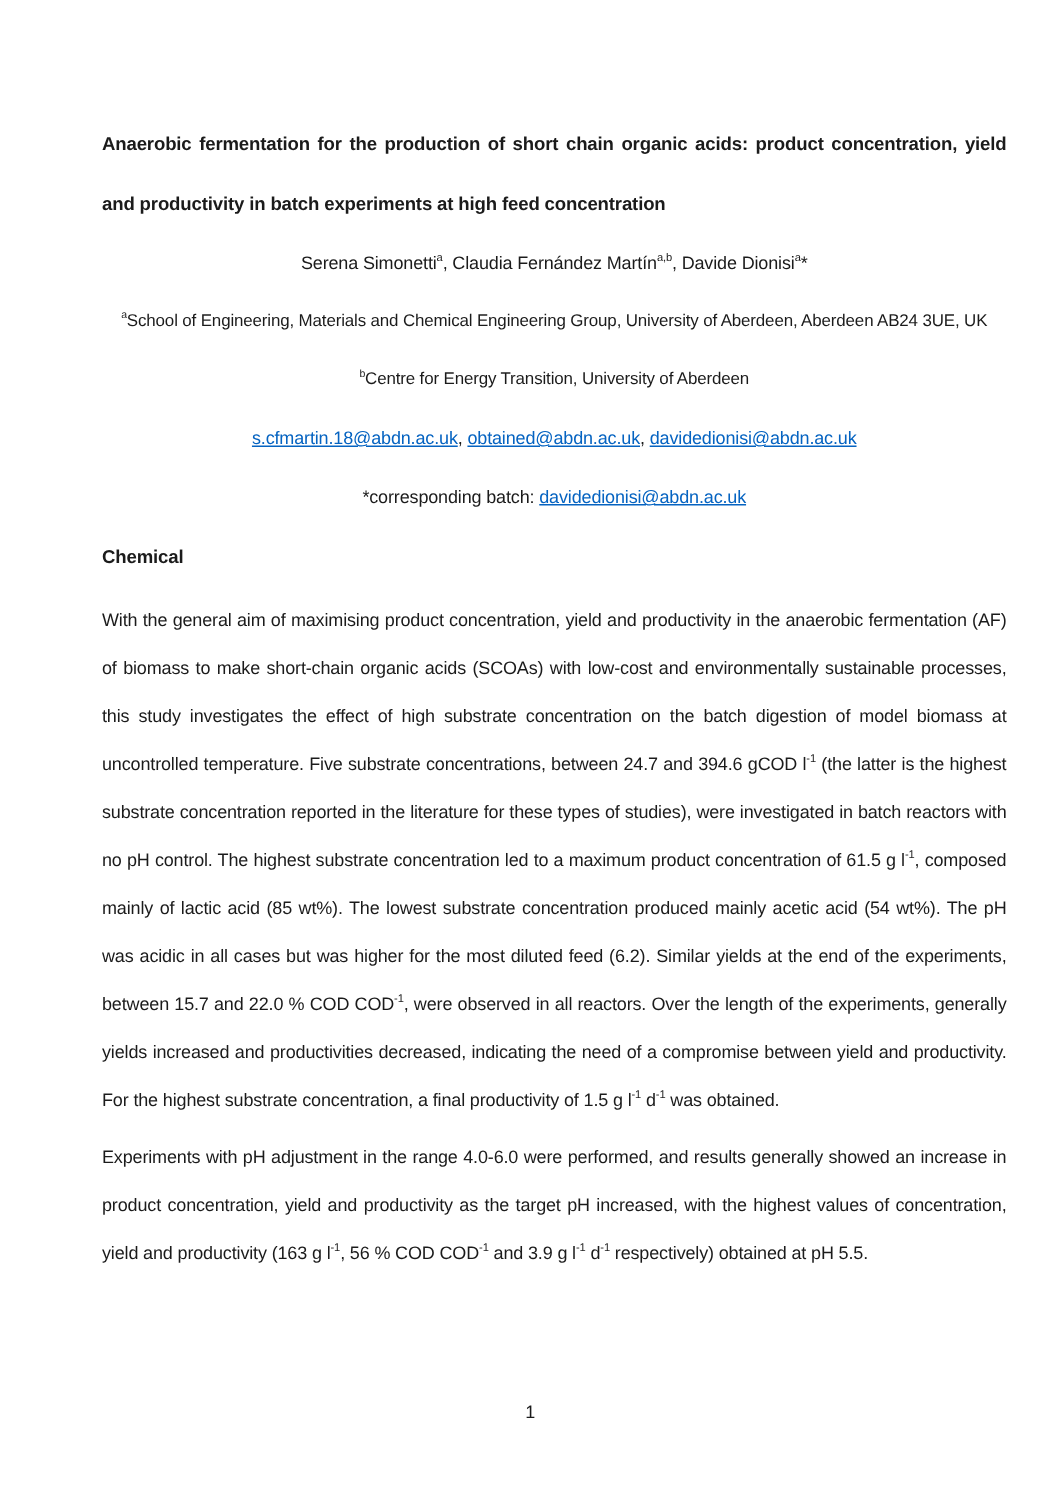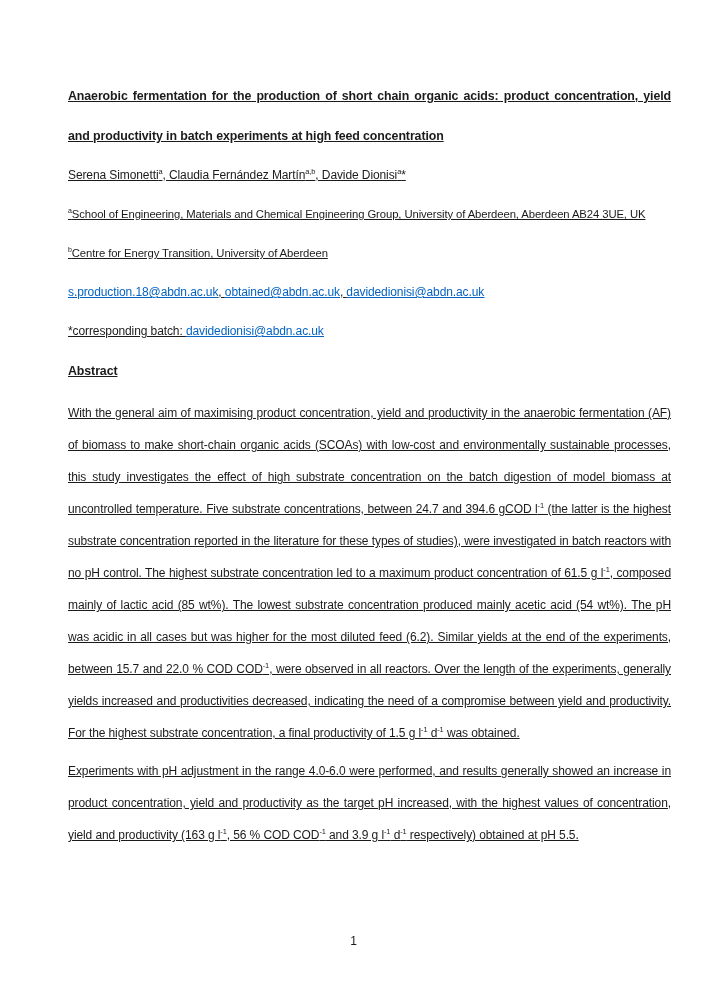--- a/index.html
+++ b/index.html
@@ -13,33 +13,33 @@
     width: 707px;
     height: 1000px;
     position: relative;
     background: var(--bg);
     color: var(--text);
     font-family: "Liberation Sans", "DejaVu Sans", sans-serif;
     font-size: 12px;
     letter-spacing: -0.1px;
     padding: 76px 36px 0 68px;
     overflow: hidden;
-    text-decoration: underline;
   }
   .title {
     margin: 0;
     font-size: 12.4px;
     font-weight: bold;
     line-height: 40px;
     text-align: justify;
   }
   .meta-line {
     margin: 0;
     line-height: 39px;
     white-space: nowrap;
+    text-align: center;
   }
   .affil {
     font-size: 11.3px;
   }
   .emails a, .corresponding a {
     color: var(--link);
     text-decoration: underline;
     cursor: pointer;
   }
   .abstract-heading {
@@ -73,25 +73,25 @@
 <div class="page">
 
   <h1 class="title">Anaerobic fermentation for the production of short chain organic acids: product concentration, yield and productivity in batch experiments at high feed concentration</h1>
 
   <p class="meta-line authors">Serena Simonetti<sup>a</sup>, Claudia Fernández Martín<sup>a,b</sup>, Davide Dionisi<sup>a</sup>*</p>
 
   <p class="meta-line affil"><sup>a</sup>School of Engineering, Materials and Chemical Engineering Group, University of Aberdeen, Aberdeen AB24 3UE, UK</p>
 
   <p class="meta-line affil"><sup>b</sup>Centre for Energy Transition, University of Aberdeen</p>
 
-  <p class="meta-line emails"><a>s.production.18@abdn.ac.uk</a><span>, </span><a>obtained@abdn.ac.uk</a><span>, </span><a>davidedionisi@abdn.ac.uk</a></p>
+  <p class="meta-line emails"><a>s.cfmartin.18@abdn.ac.uk</a><span>, </span><a>obtained@abdn.ac.uk</a><span>, </span><a>davidedionisi@abdn.ac.uk</a></p>
 
   <p class="meta-line corresponding"><span>*corresponding batch: </span><a>davidedionisi@abdn.ac.uk</a></p>
 
-  <h2 class="abstract-heading">Abstract</h2>
+  <h2 class="abstract-heading">Chemical</h2>
 
   <p class="body-para">With the general aim of maximising product concentration, yield and productivity in the anaerobic fermentation (AF) of biomass to make short-chain organic acids (SCOAs) with low-cost and environmentally sustainable processes, this study investigates the effect of high substrate concentration on the batch digestion of model biomass at uncontrolled temperature. Five substrate concentrations, between 24.7 and 394.6 gCOD l<sup>-1</sup> (the latter is the highest substrate concentration reported in the literature for these types of studies), were investigated in batch reactors with no pH control. The highest substrate concentration led to a maximum product concentration of 61.5 g l<sup>-1</sup>, composed mainly of lactic acid (85 wt%). The lowest substrate concentration produced mainly acetic acid (54 wt%). The pH was acidic in all cases but was higher for the most diluted feed (6.2). Similar yields at the end of the experiments, between 15.7 and 22.0 % COD COD<sup>-1</sup>, were observed in all reactors. Over the length of the experiments, generally yields increased and productivities decreased, indicating the need of a compromise between yield and productivity. For the highest substrate concentration, a final productivity of 1.5 g l<sup>-1</sup> d<sup>-1</sup> was obtained.</p>
 
   <p class="body-para">Experiments with pH adjustment in the range 4.0-6.0 were performed, and results generally showed an increase in product concentration, yield and productivity as the target pH increased, with the highest values of concentration, yield and productivity (163 g l<sup>-1</sup>, 56 % COD COD<sup>-1</sup> and 3.9 g l<sup>-1</sup> d<sup>-1</sup> respectively) obtained at pH 5.5.</p>
 
   <div class="footer">1</div>
 
 </div>
 
 </body></html>

